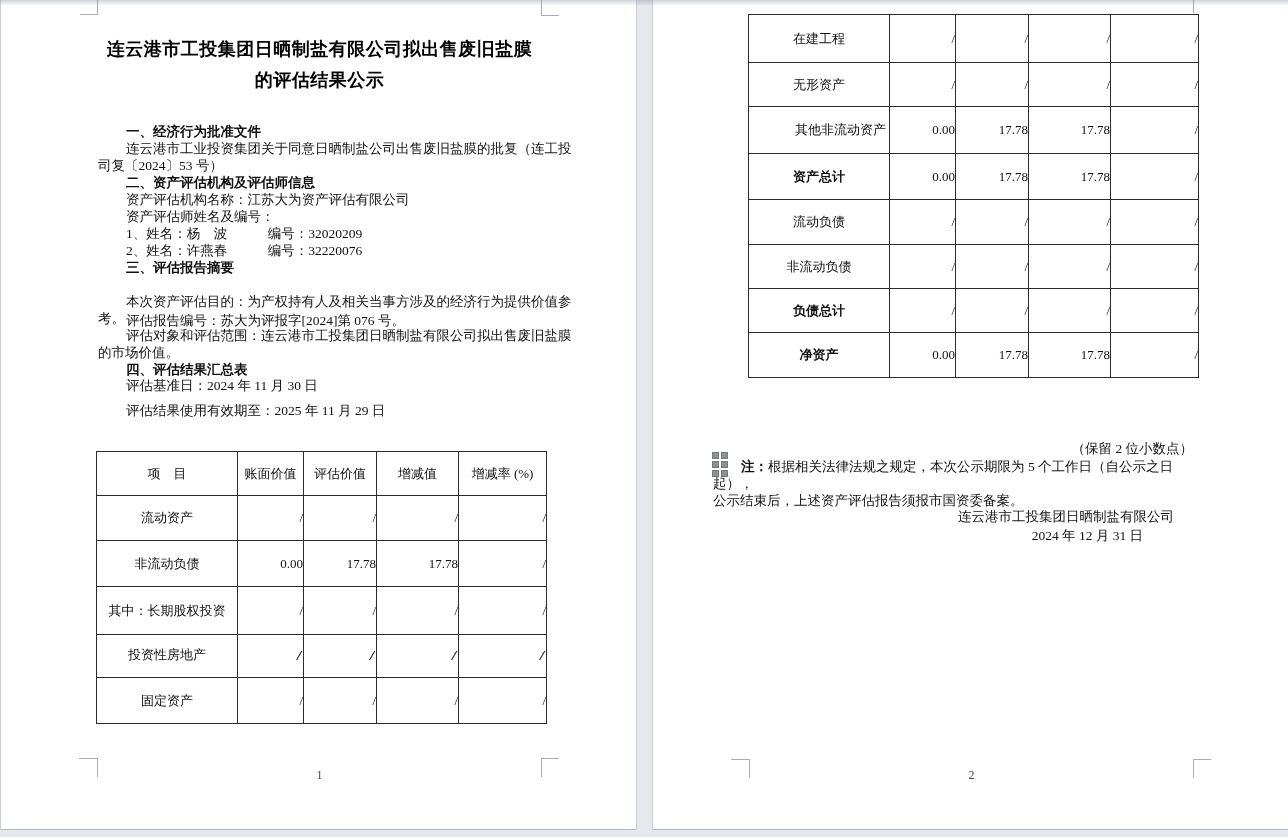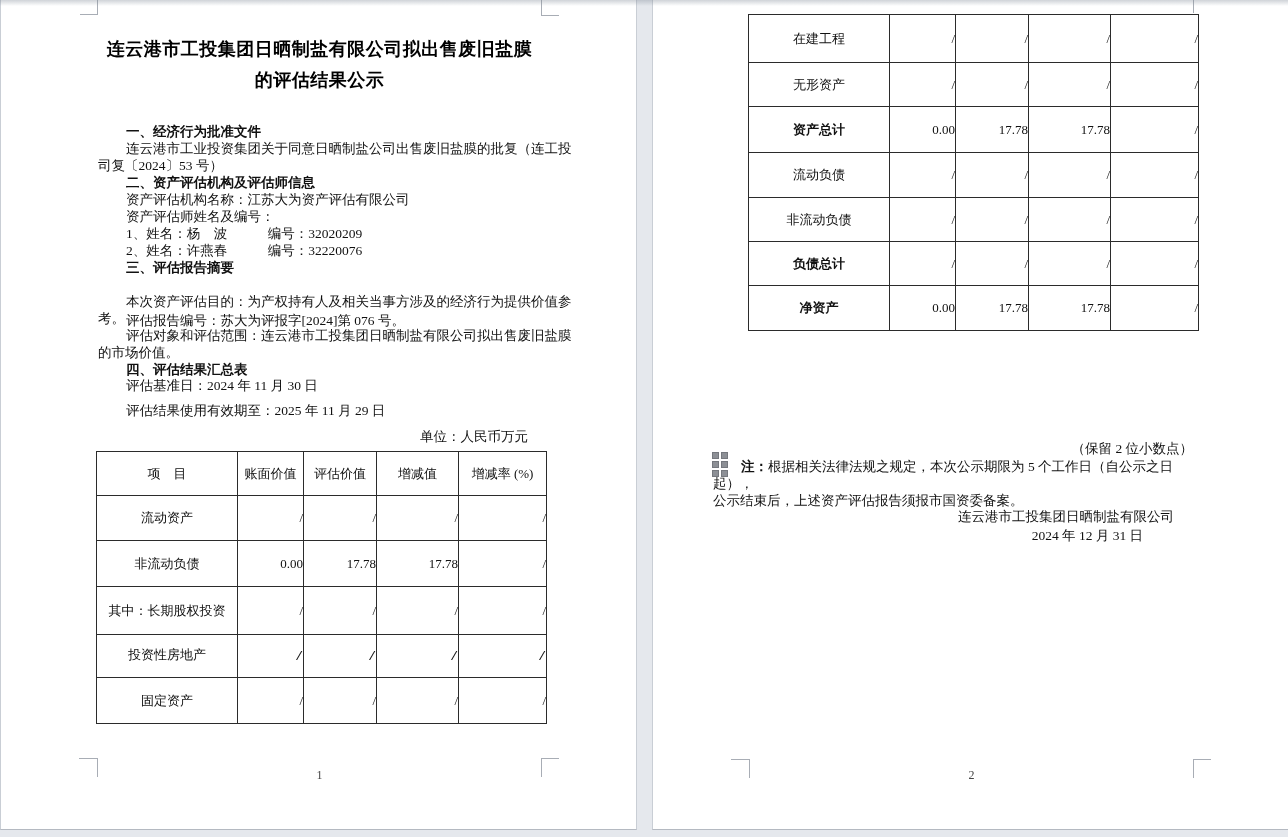--- a/index.html
+++ b/index.html
@@ -68,21 +68,20 @@
       <div class="line hd ind" style="top:260px;">三、评估报告摘要</div>
       <div class="line ind" style="top:277px;margin-top:36px;">评估报告编号：苏大为评报字[2024]第 076 号。</div>
       <div class="line ind" style="top:294px;">本次资产评估目的：为产权持有人及相关当事方涉及的经济行为提供价值参</div>
       <div class="line" style="top:311px;">考。</div>
       <div class="line ind" style="top:328px;">评估对象和评估范围：连云港市工投集团日晒制盐有限公司拟出售废旧盐膜</div>
       <div class="line" style="top:345px;">的市场价值。</div>
       <div class="line hd ind" style="top:362px;">四、评估结果汇总表</div>
       <div class="line ind" style="top:378px;">评估基准日：2024 年 11 月 30 日</div>
       <div class="line ind" style="top:403px;">评估结果使用有效期至：2025 年 11 月 29 日</div>
     </div>
-    <div class="unit" style="top:428px;">单位：人民币万元</div>
 
     <table class="sum" style="top:451px;">
       <colgroup>
           <col style="width:141px">
           <col style="width:66px">
           <col style="width:73px">
           <col style="width:82px">
           <col style="width:88px">
         </colgroup>
       <thead>
@@ -160,20 +159,27 @@
             <td class="val">/</td>
             <td class="val">/</td>
           </tr>
           <tr style="height: 44px;">
             <td class="lbl">无形资产</td>
             <td class="val">/</td>
             <td class="val">/</td>
             <td class="val">/</td>
             <td class="val">/</td>
           </tr>
+          <tr style="height: 47px;">
+            <td class="lbl r">其他非流动资产</td>
+            <td class="val">0.00</td>
+            <td class="val">17.78</td>
+            <td class="val">17.78</td>
+            <td class="val">/</td>
+          </tr>
           <tr style="height: 46px;">
             <td class="lbl b">资产总计</td>
             <td class="val">0.00</td>
             <td class="val">17.78</td>
             <td class="val">17.78</td>
             <td class="val">/</td>
           </tr>
           <tr style="height: 45px;">
             <td class="lbl">流动负债</td>
             <td class="val">/</td>

